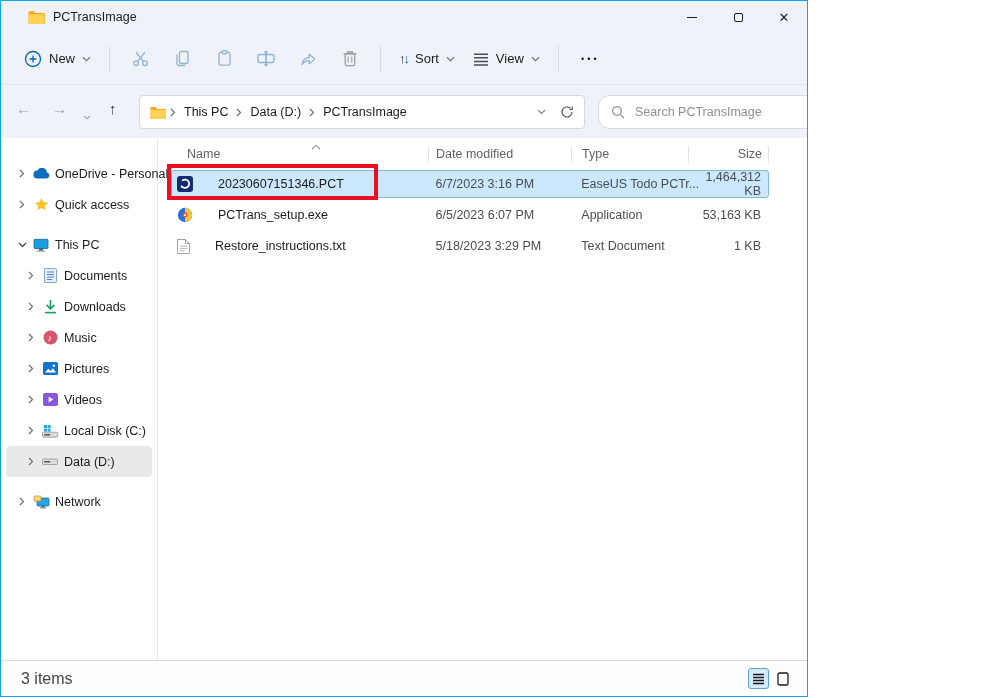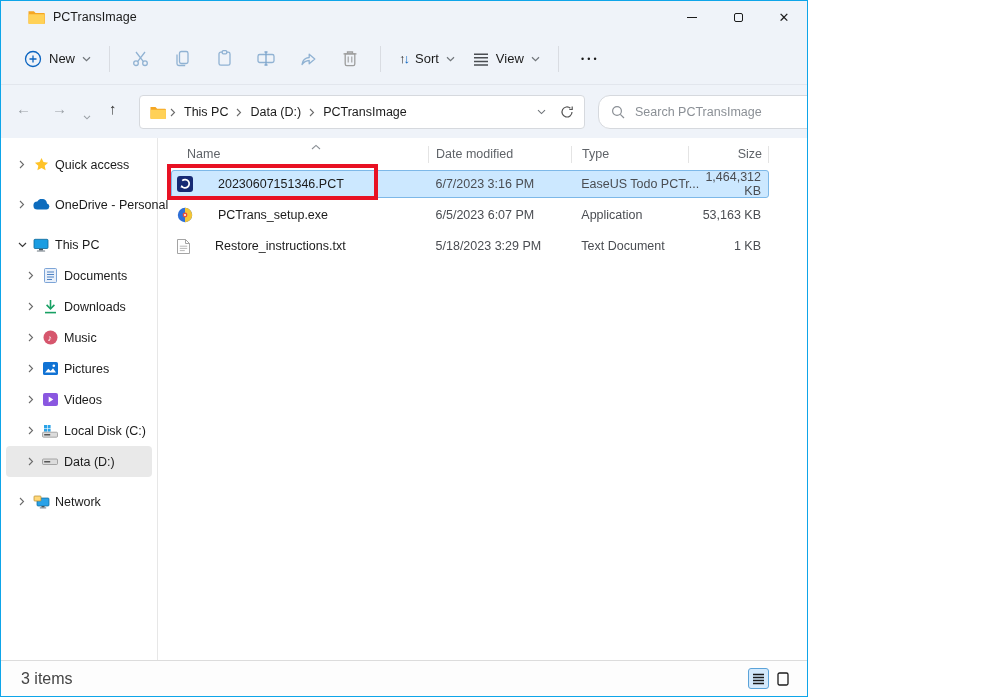--- a/index.html
+++ b/index.html
@@ -278,46 +278,46 @@
           </svg>
       </span>
       <input type="text" placeholder="Search PCTransImage" style="">
     </div>
   </div>
 
   <div class="content">
 
     <div class="sidebar">
 
+      <div class="side-item grp">
+        <span class="side-chev">
+            <svg width="6" height="9" viewBox="0 0 6 9">
+              <path d="M1 1l3.5 3.5L1 8" fill="none" stroke="#6b6b6b" stroke-width="1.1"></path>
+            </svg>
+          </span>
+        <span class="side-ico">
+            <svg width="17" height="11" viewBox="0 0 17 11">
+              <path fill="#0d6cbd" d="M4.6 10.5a4 4 0 0 1-.3-8A5.2 5.2 0 0 1 14 4.4a3.1 3.1 0 0 1-.6 6.1z"></path>
+            </svg>
+          </span>
+        <span class="side-label">OneDrive - Personal</span>
+      </div>
+
       <div class="side-item">
         <span class="side-chev">
             <svg width="6" height="9" viewBox="0 0 6 9">
               <path d="M1 1l3.5 3.5L1 8" fill="none" stroke="#6b6b6b" stroke-width="1.1"></path>
             </svg>
           </span>
         <span class="side-ico">
             <svg width="15" height="15" viewBox="0 0 16 16">
               <path fill="#ffc328" d="M8 1l2.1 4.4 4.9.6-3.6 3.3 1 4.7L8 11.6 3.6 14l1-4.7L1 6l4.9-.6z"></path>
             </svg>
           </span>
         <span class="side-label">Quick access</span>
-      </div>
-
-      <div class="side-item grp">
-        <span class="side-chev">
-            <svg width="6" height="9" viewBox="0 0 6 9">
-              <path d="M1 1l3.5 3.5L1 8" fill="none" stroke="#6b6b6b" stroke-width="1.1"></path>
-            </svg>
-          </span>
-        <span class="side-ico">
-            <svg width="17" height="11" viewBox="0 0 17 11">
-              <path fill="#0d6cbd" d="M4.6 10.5a4 4 0 0 1-.3-8A5.2 5.2 0 0 1 14 4.4a3.1 3.1 0 0 1-.6 6.1z"></path>
-            </svg>
-          </span>
-        <span class="side-label">OneDrive - Personal</span>
       </div>
 
       <div class="side-item grp">
         <span class="side-chev">
             <svg width="9" height="6" viewBox="0 0 9 6">
               <path d="M1 1l3.5 3.5L8 1" fill="none" stroke="#3b3b3b" stroke-width="1.2"></path>
             </svg>
           </span>
         <span class="side-ico">
             <svg width="16" height="14" viewBox="0 0 16 14">

